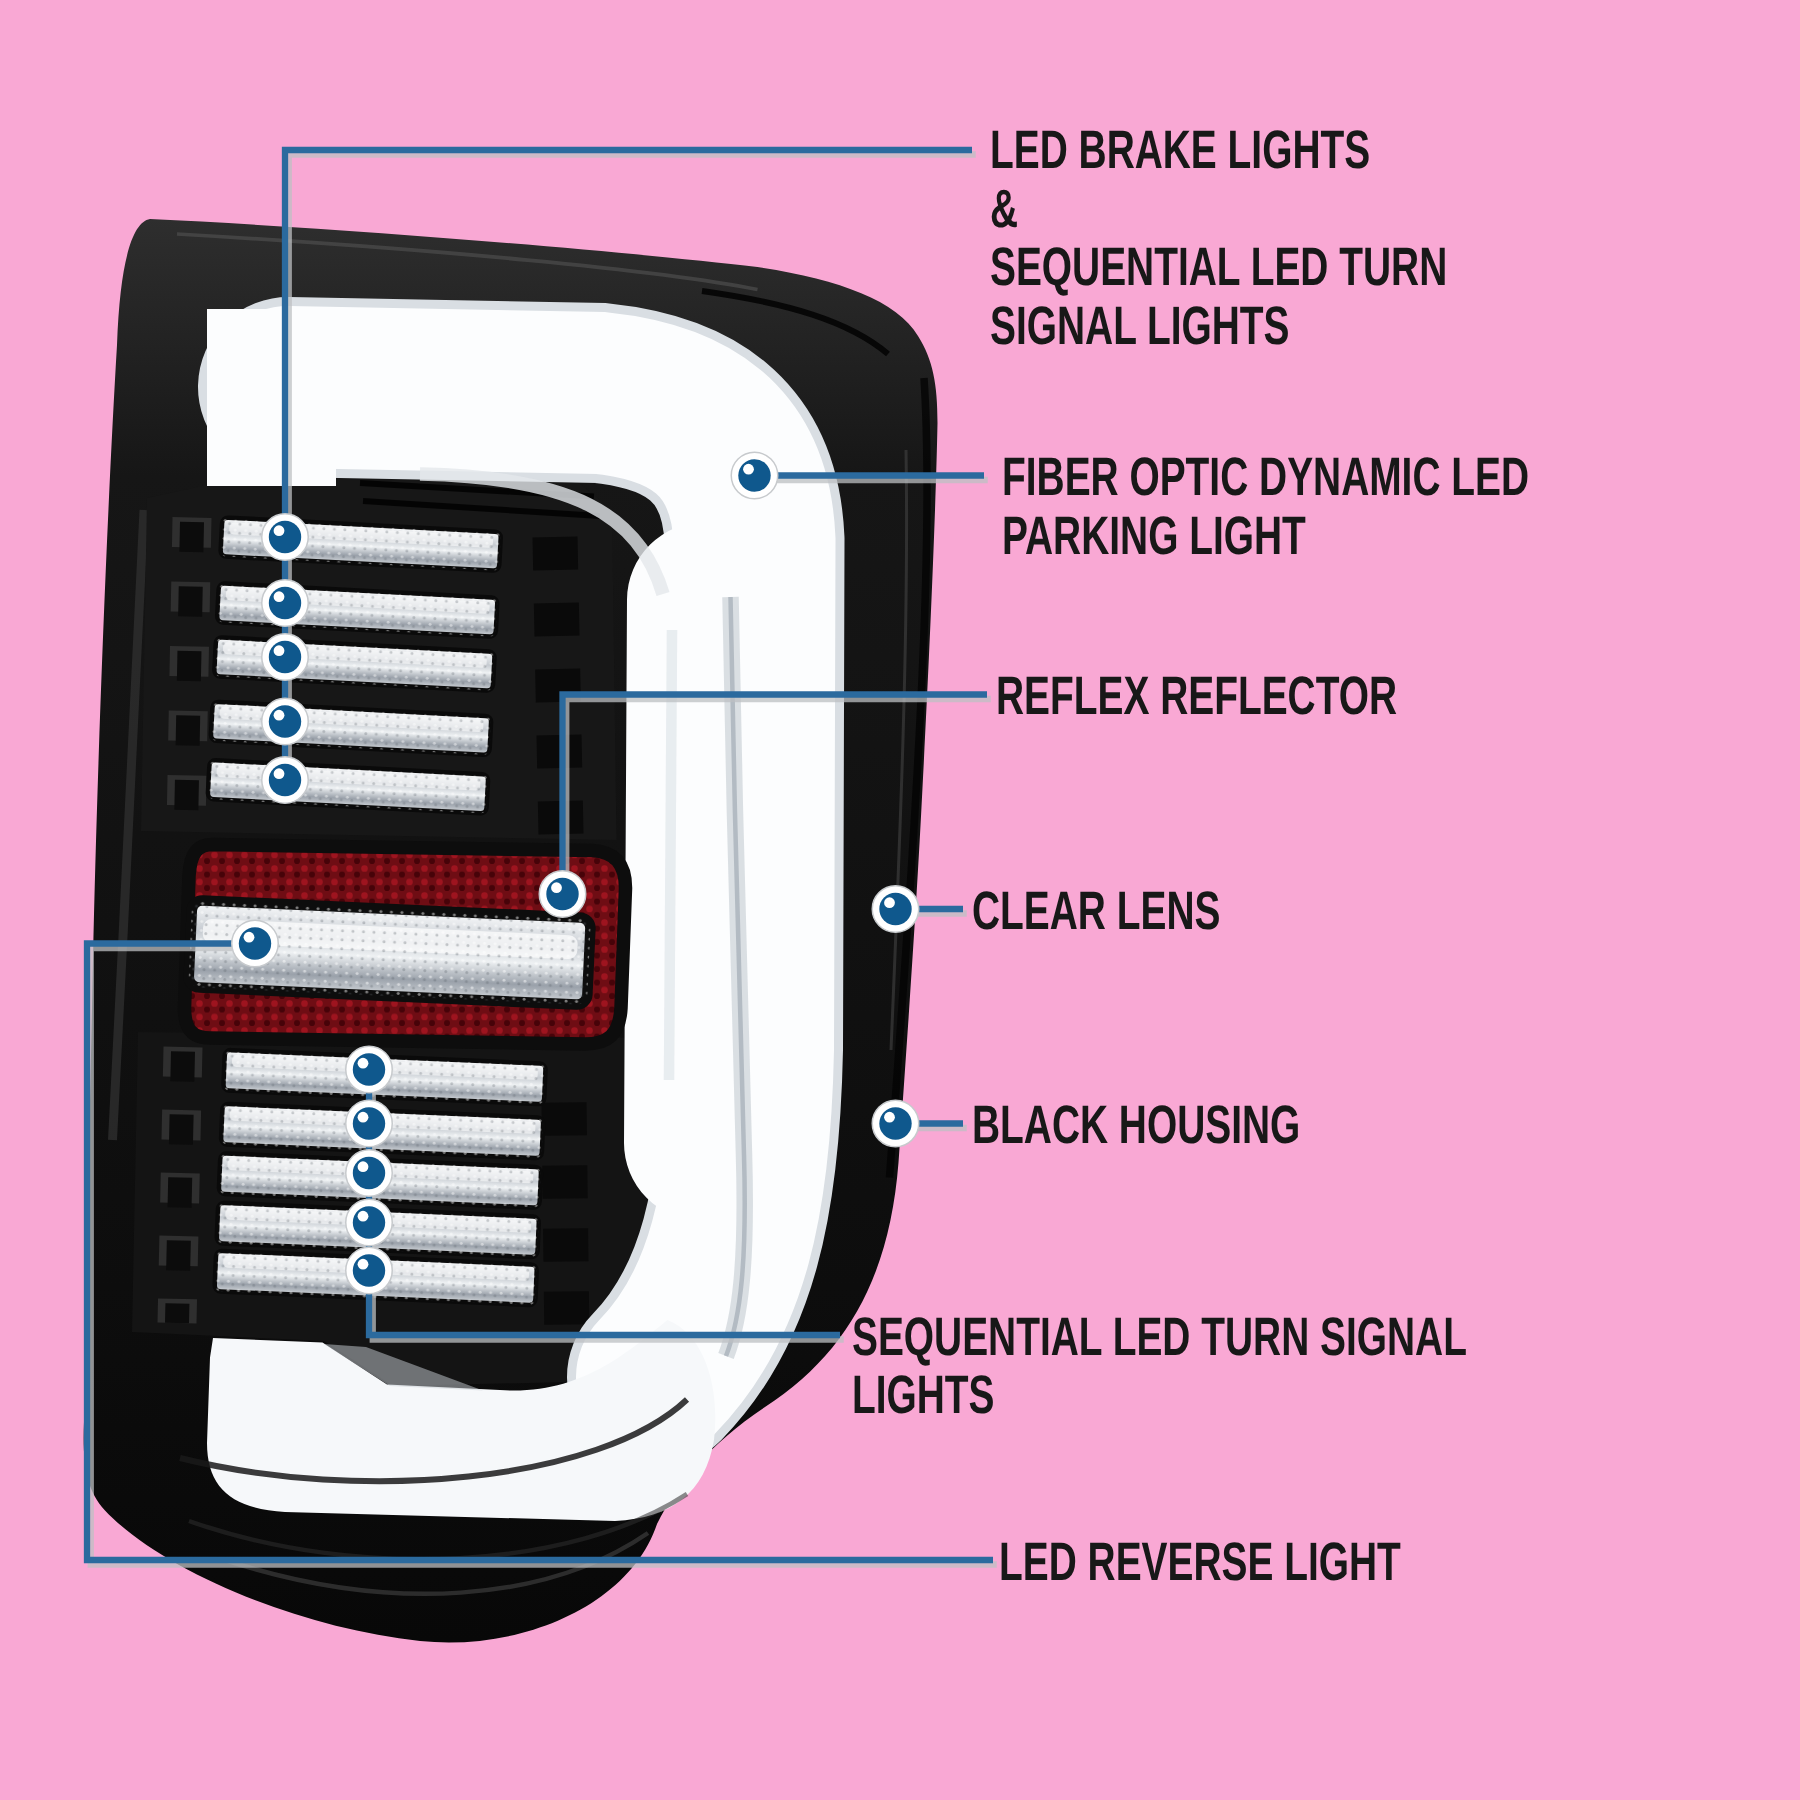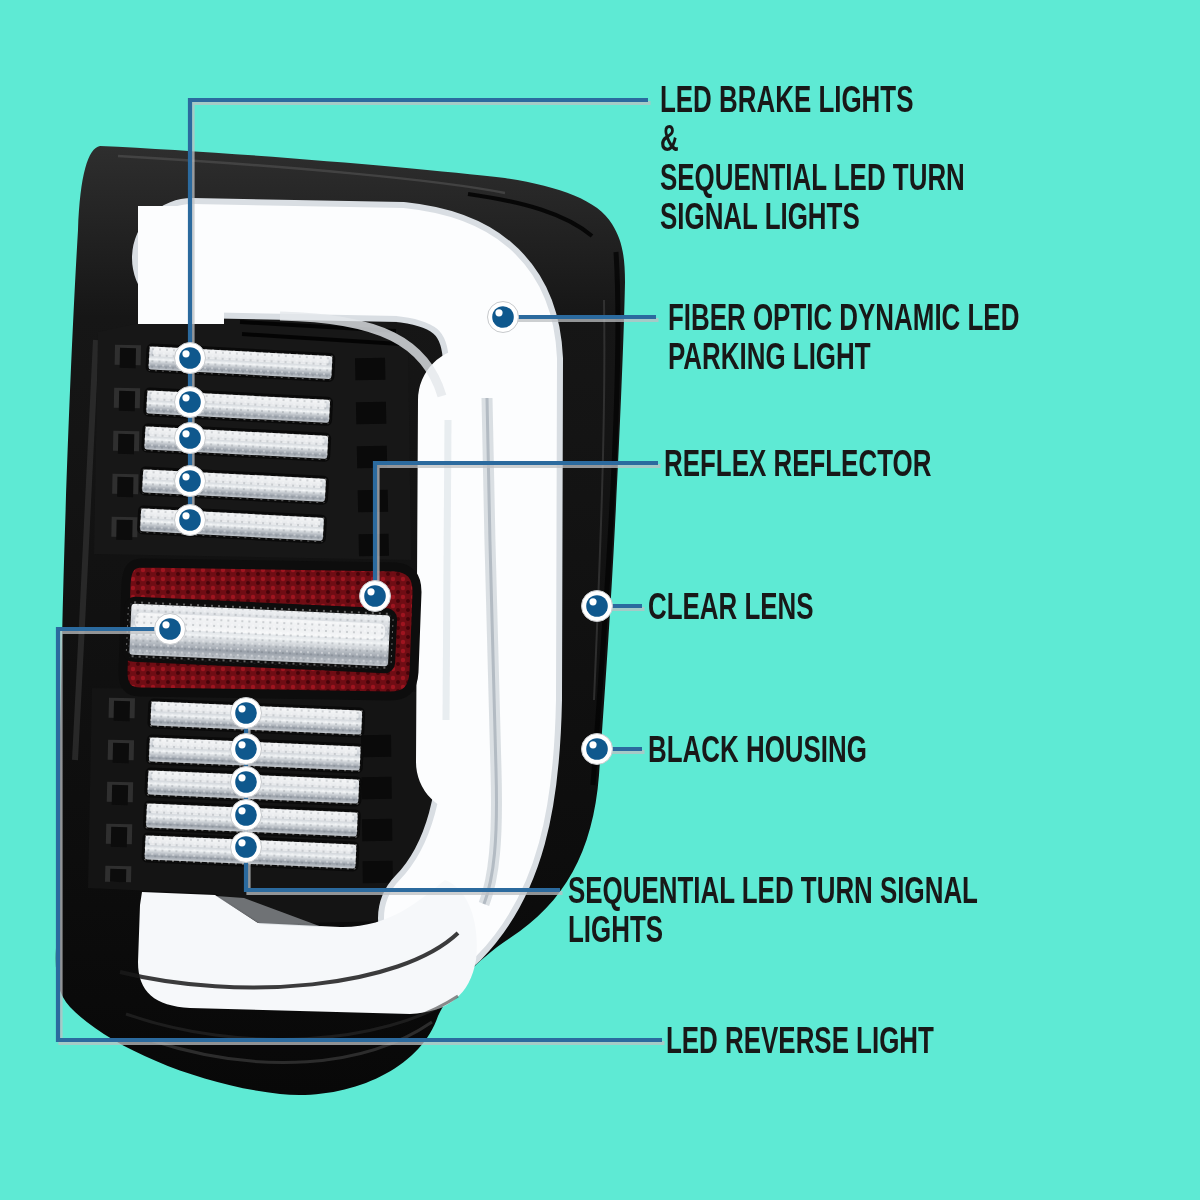--- a/index.html
+++ b/index.html
@@ -1,16 +1,16 @@
 <!DOCTYPE html>
 <html><head>
 <meta charset="utf-8">
 <style>
   html,body{margin:0;padding:0;background:#ffffff;}
-  .stage{position:relative;width:1200px;height:1200px;background:#5eead4;overflow:hidden;
+  .stage{position:relative;width:1200px;height:1200px;background:#f9a8d4;overflow:hidden;
          font-family:"Liberation Sans",sans-serif;}
   .art{position:absolute;left:0;top:0;width:1200px;height:1200px;display:block;}
   .callout-label{position:absolute;font-family:"Liberation Sans",sans-serif;font-weight:700;
       font-size:36px;line-height:39px;color:#181818;white-space:pre-line;
       transform:scaleX(0.72);transform-origin:left center;letter-spacing:0px;}
   .lb0{left:660px;top:80px;}
   .lb1{left:668px;top:298px;}
   .lb2{left:664px;top:444px;}
   .lb3{left:648px;top:587px;}
   .lb4{left:648px;top:730px;}

